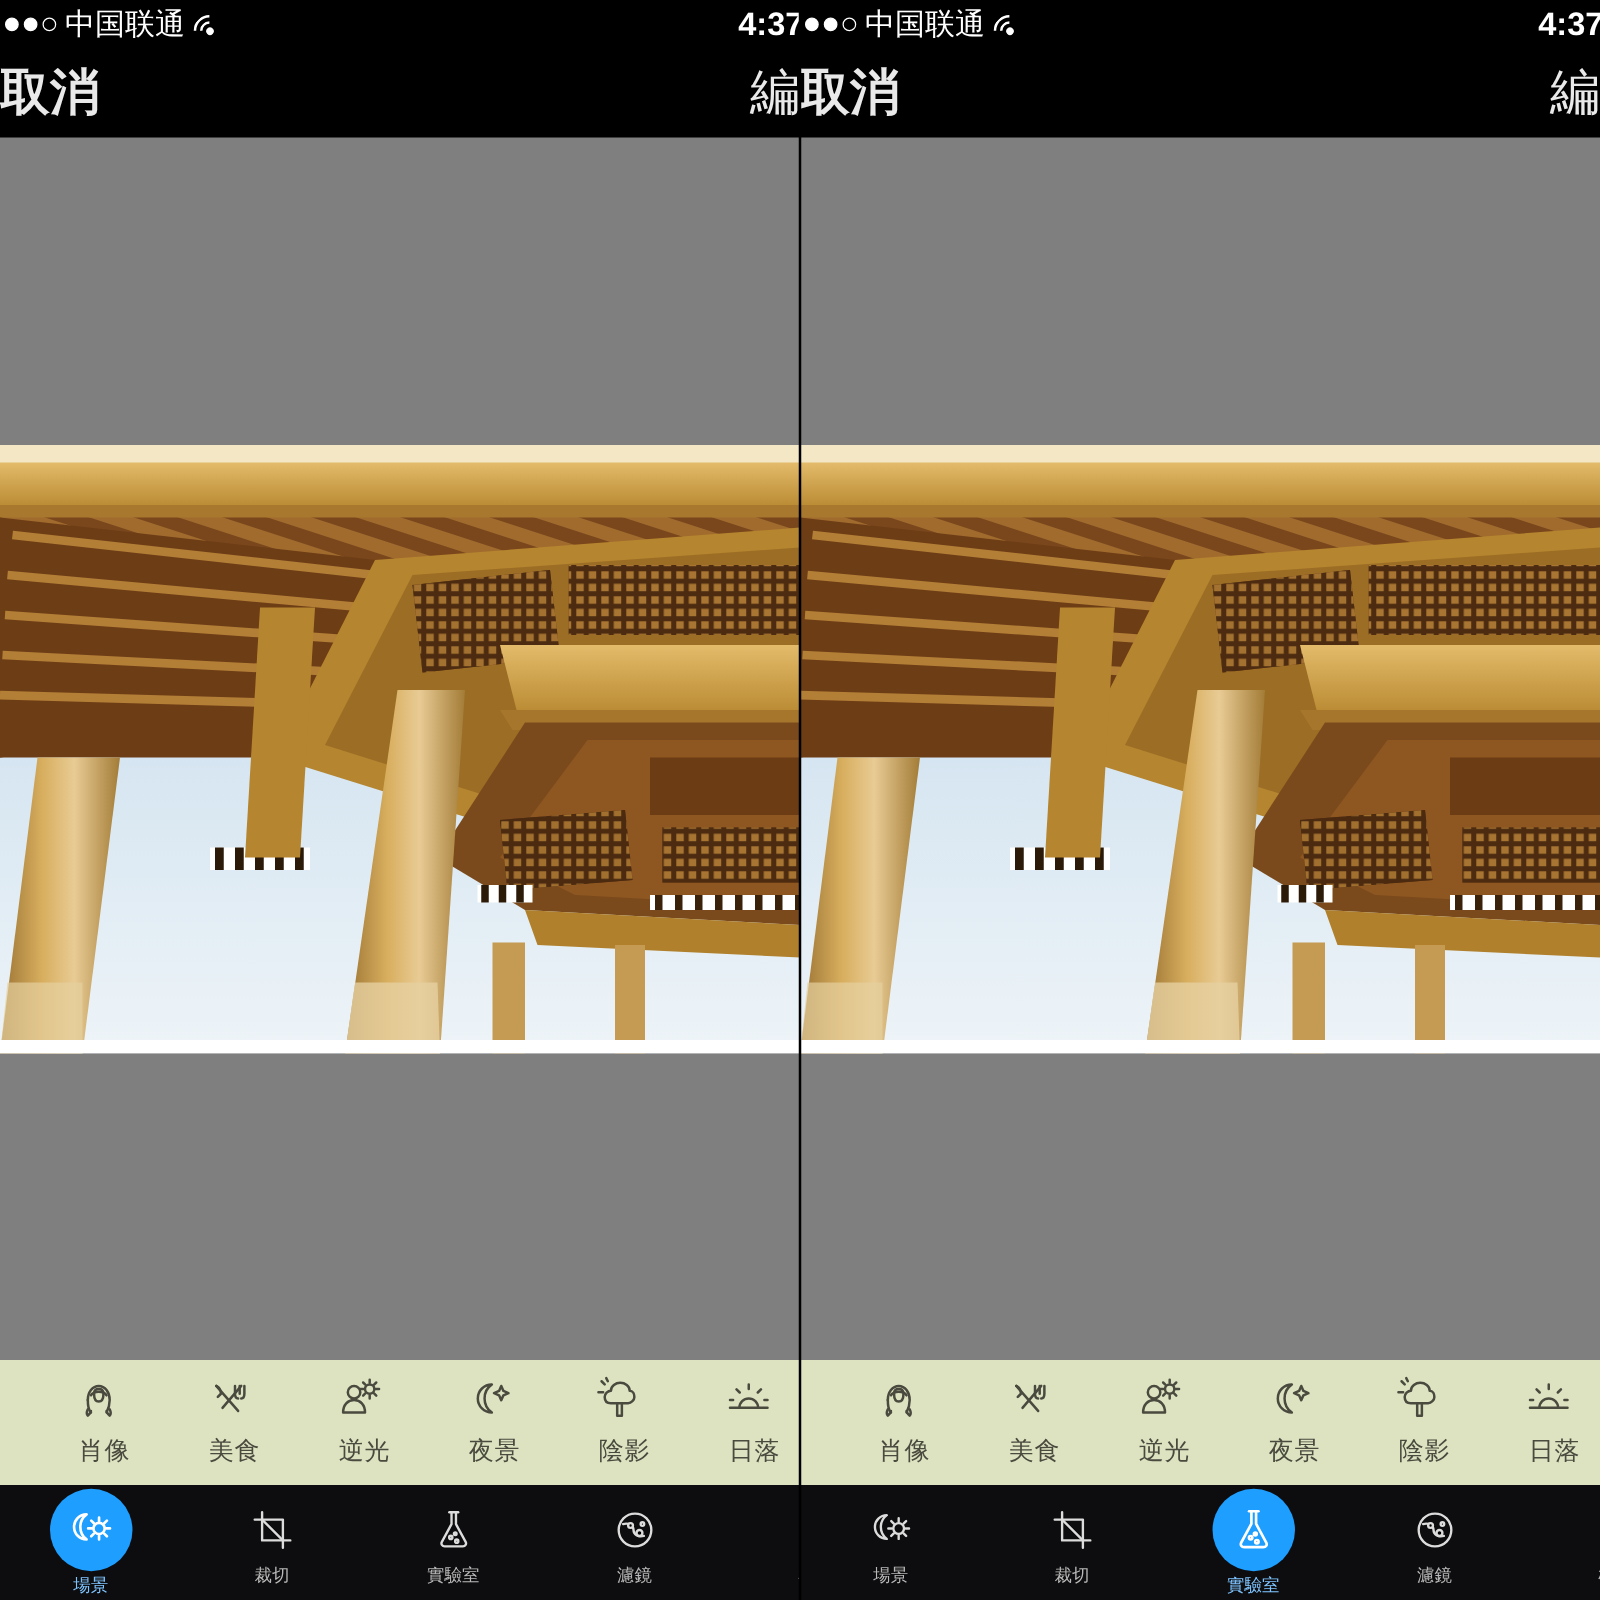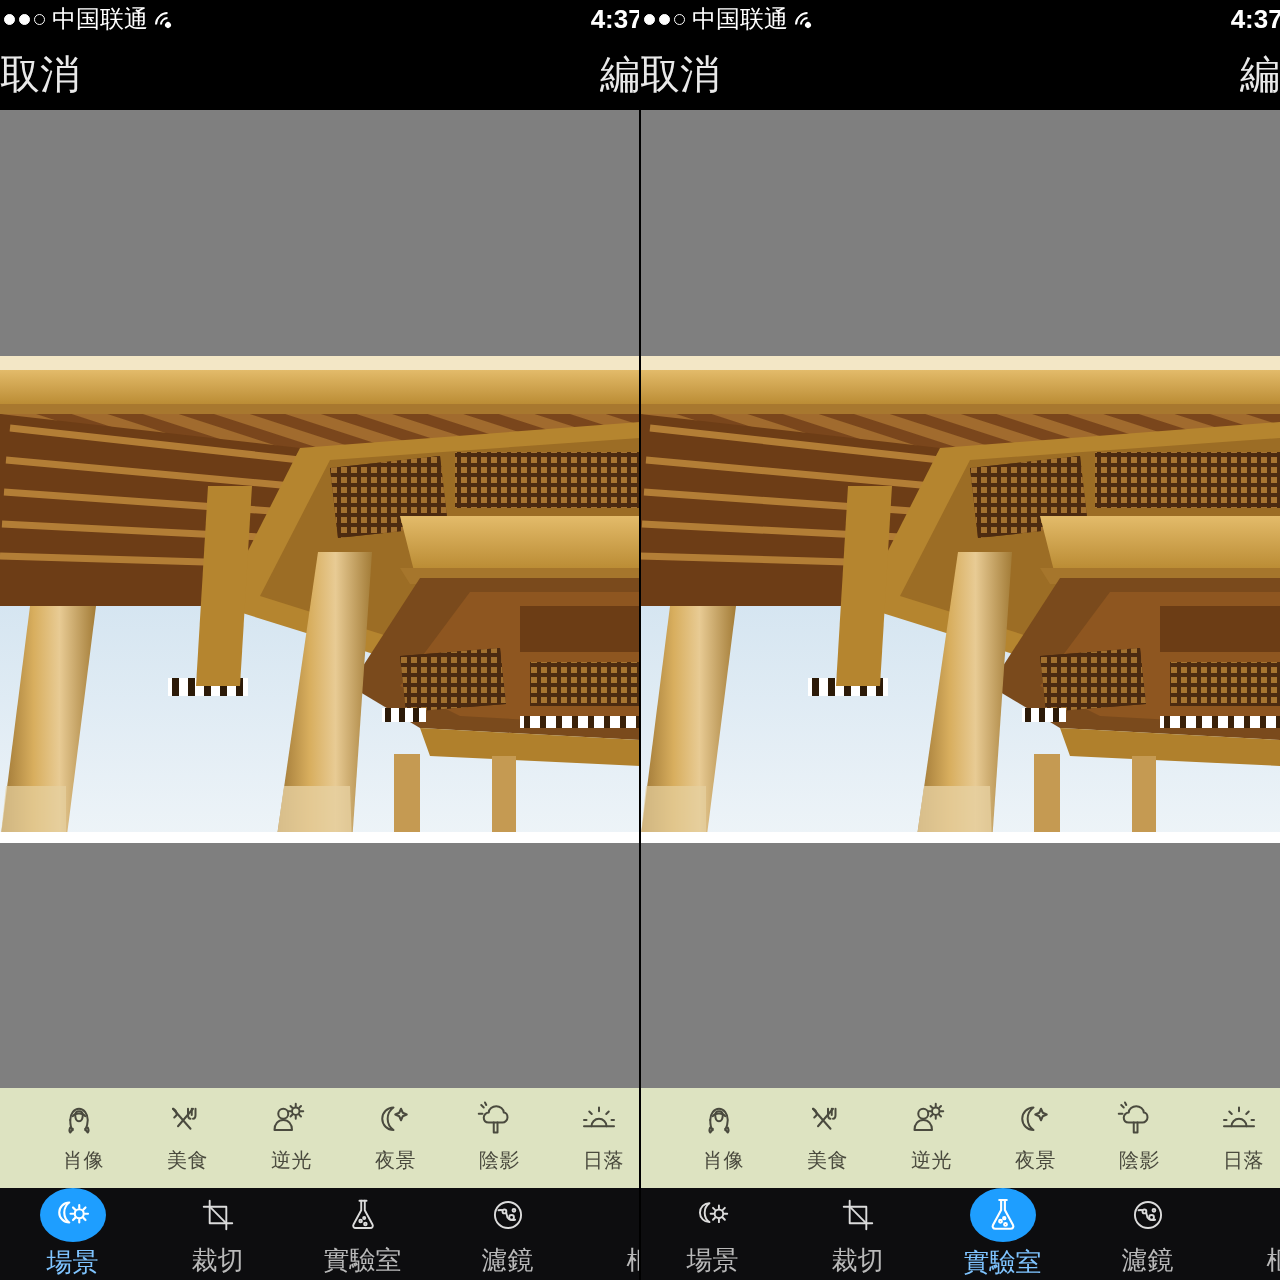--- a/index.html
+++ b/index.html
@@ -40,21 +40,21 @@
     background:#fff; border-radius:1px; }
   .pct { font-size:26px; font-weight:500; }
   .battery { width:38px; height:19px; border:2px solid #8b8b8b; border-radius:4px; position:relative; }
   .battery::after { content:""; position:absolute; right:-5px; top:5px; width:3px; height:8px;
     background:#8b8b8b; border-radius:0 2px 2px 0; }
   .battery i { position:absolute; left:1.5px; top:1.5px; bottom:1.5px; width:29%;
     background:#f5c518; border-radius:2px; }
 
   
   .navbar { position:absolute; left:0; top:38px; width:1280px; height:72px; }
-  .nav-btn { position:absolute; top:50%; transform:translateY(-50%); font-size:40px; color:#e9e9e9; }
+  .nav-btn { position:absolute; top:50%; transform:translateY(-50%); font-size:40px; color:#e9e9e9;font-weight:bold; }
   .nav-cancel { left:0px; }
   .nav-title { left:0; right:0; text-align:center; font-size:40px; color:#e9e9e9;
     position:absolute; top:50%; transform:translateY(-50%); }
   .nav-done { right:0px; color:#2f6df6; }
 
   
   .canvas { position:absolute; left:0; top:110px; width:1280px; height:978px; background:#7f7f7f; }
   .photo-wrap { position:absolute; left:0; top:246px; width:1280px; height:487px; overflow:hidden;
     background:#0b0b0b; }
   .photo { position:absolute; left:0; top:0; width:1280px; height:487px; }
@@ -70,21 +70,21 @@
     letter-spacing:0.5px; }
 
   
   .tabbar { position:absolute; left:0; top:1188px; width:1280px; height:92px;
     background:#0d0d0f; display:flex; align-items:center; }
   .tab-item { flex:0 0 145px; height:92px; display:flex; flex-direction:column;
     align-items:center; justify-content:center; gap:3px; }
   .tab-ico { width:66px; height:50px; display:flex; align-items:center; justify-content:center;
     border-radius:50%; }
   .tab-item.active .tab-ico { width:66px; height:66px; background:#1e9eff; }
-  .tab-label { font-size:26px; color:#b9b9b9; white-space:nowrap; }
+  .tab-label { font-size:14px; color:#b9b9b9; white-space:nowrap; }
   .tab-item.active .tab-label { color:#7fc4ff; }
   .tab-item.active .tab-ico svg { margin-top:0; }
 
   .seam { position:absolute; left:639px; top:0; width:2px; height:1280px; background:#000; z-index:50; }
 </style>
 </head>
 <body>
 
 <div class="stage">
 

